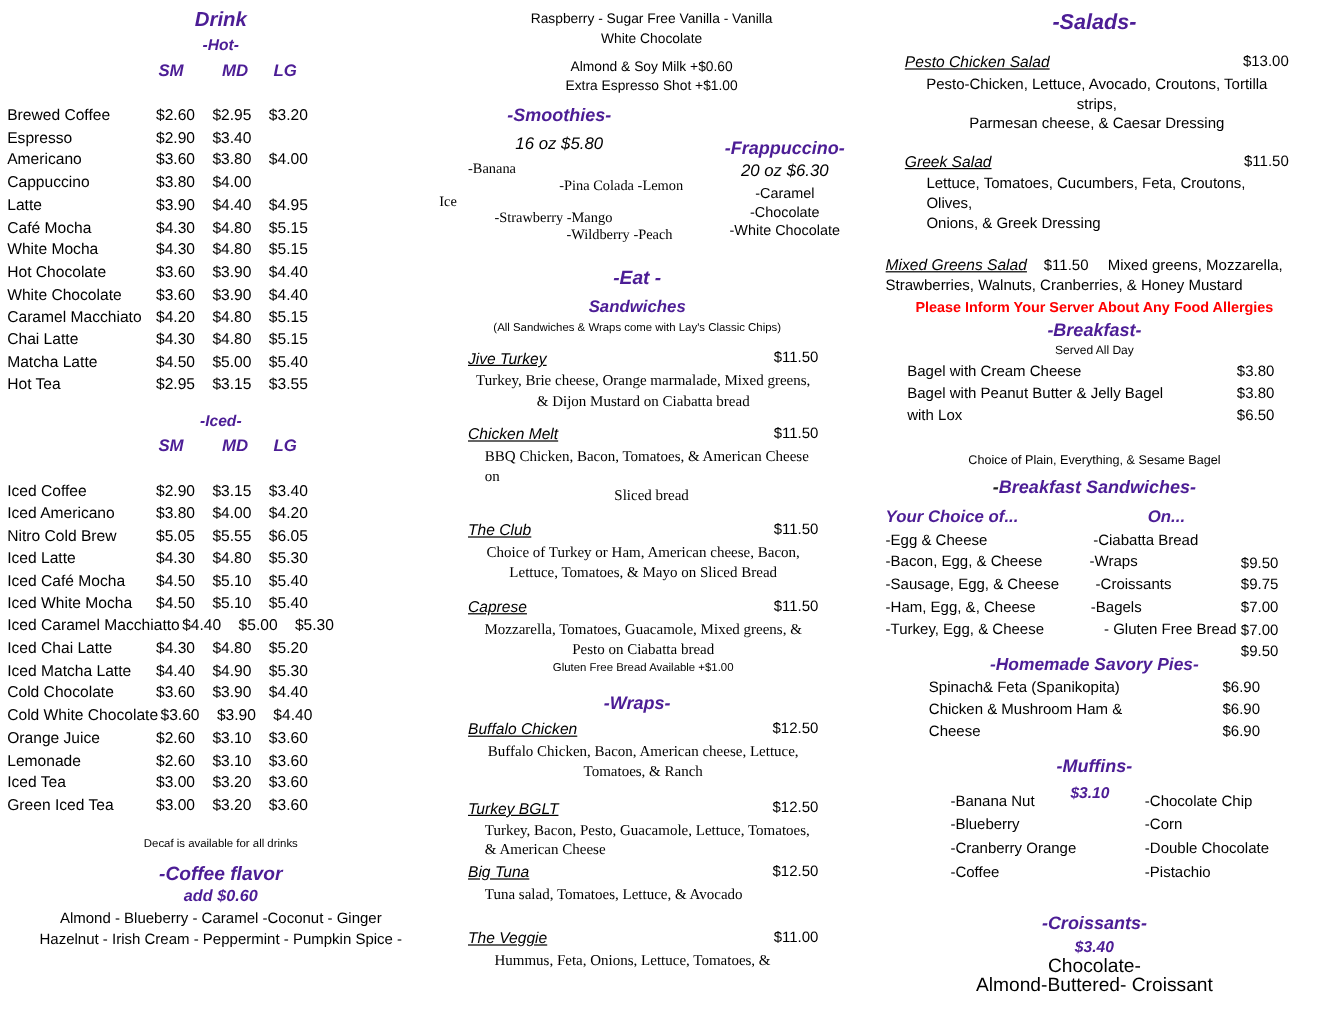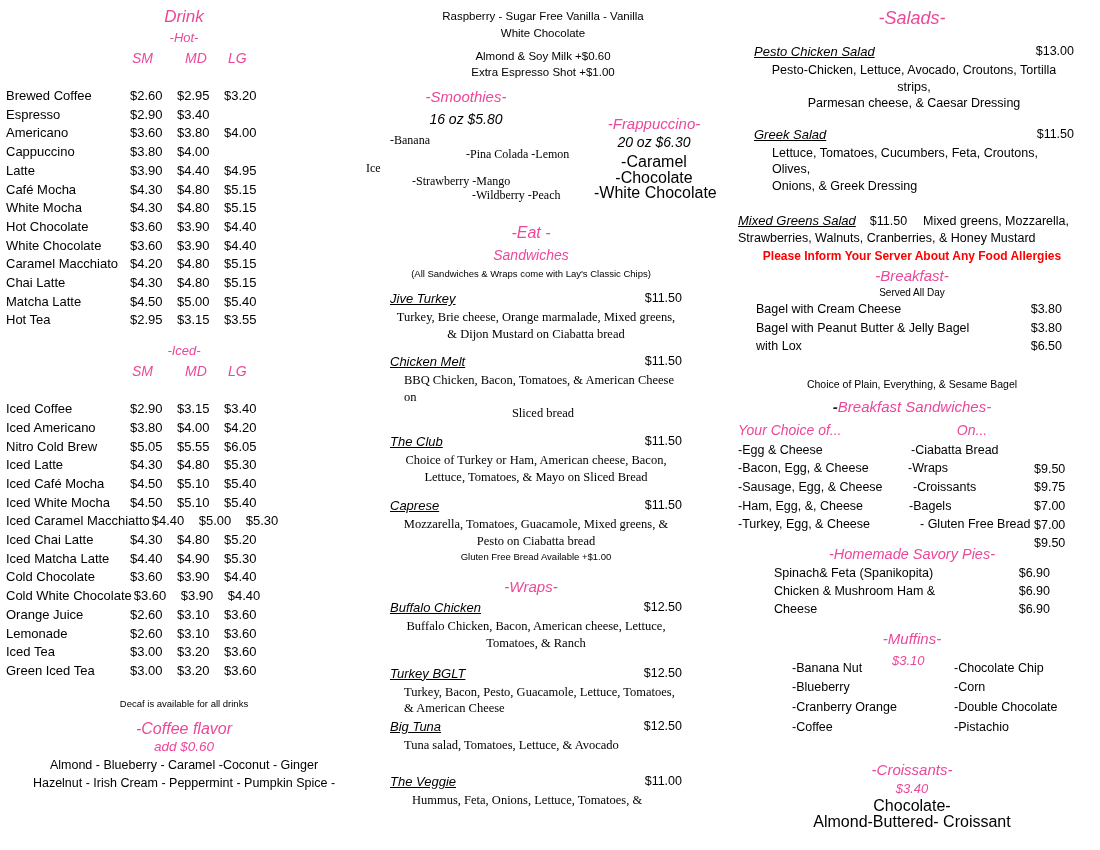--- a/index.html
+++ b/index.html
@@ -3,21 +3,21 @@
 <meta charset="utf-8">
 <style>
   * { margin:0; padding:0; box-sizing:border-box; }
   html,body { background:#fff; }
   body { font-family:"Liberation Sans", sans-serif; color:#000; }
   #menu { position:relative; width:1100px; height:850px; background:#fff; overflow:hidden; }
   .col { position:absolute; top:0; }
   #col-left  { left:6px;   width:356px; }
   #col-mid   { left:366px; width:330px; }
   #col-right { left:732px; width:360px; }
-  .rh { color:#ec4899; font-weight:normal; font-style:italic; }
+  .rh { color:#4c1d95; font-weight:bold; font-style:italic; }
   .center { text-align:center; }
 
   
   .t-drink { font-size:17px; text-align:center; margin-top:7px; }
   .t-temp  { font-size:13px; text-align:center; margin-top:3px; }
   .size-row { display:flex; margin-top:5px; font-size:14px; }
   .size-sp { width:126px; }
   .size-c1 { width:53px; }
   .size-c2 { width:43px; }
   .drink-list { margin-top:21px; }
@@ -45,21 +45,21 @@
   .sm-flavors { margin-top:7px; font-size:12px; }
   .sm-flavors div { line-height:13.8px; white-space:nowrap;font-family:Liberation Serif, serif; }
   .sm-flavors div:nth-of-type(1) { margin-left:24px; }
   .sm-flavors div:nth-of-type(2) { margin-left:100px; }
   .sm-flavors div:nth-of-type(3) { margin-left:0; }
   .sm-flavors div:nth-of-type(4) { margin-left:46px; }
   .sm-flavors div:nth-of-type(5) { margin-left:106px; }
   .fr-block { position:absolute; left:228px; top:27px; width:120px; text-align:center; }
   .fr-title { font-size:15px; }
   .fr-size  { font-size:14px; font-style:italic; margin-top:2px; }
-  .fr-flavors { margin-top:4px; font-size:16px; }
+  .fr-flavors { margin-top:4px; font-size:12px; }
   .fr-flavors div { line-height:15.5px; white-space:nowrap; }
   .eat-title { font-size:16px; text-align:center; margin-top:6px; }
   .eat-sub   { font-size:14px; text-align:center; margin-top:5px; }
   .eat-note  { font-size:9.5px; text-align:center; margin-top:5px; }
   .food { padding:0 14px 0 24px; margin-top:10px; }
   .food-head { display:flex; justify-content:space-between; font-size:13px; line-height:19px; }
   .f-name { font-style:italic; text-decoration:underline; }
   .f-price { font-size:12.5px; font-style:normal; }
   .f-desc { font-size:12.5px; margin-top:1px;font-family:Liberation Serif, serif; }
   .f-desc div { line-height:16.6px; }

